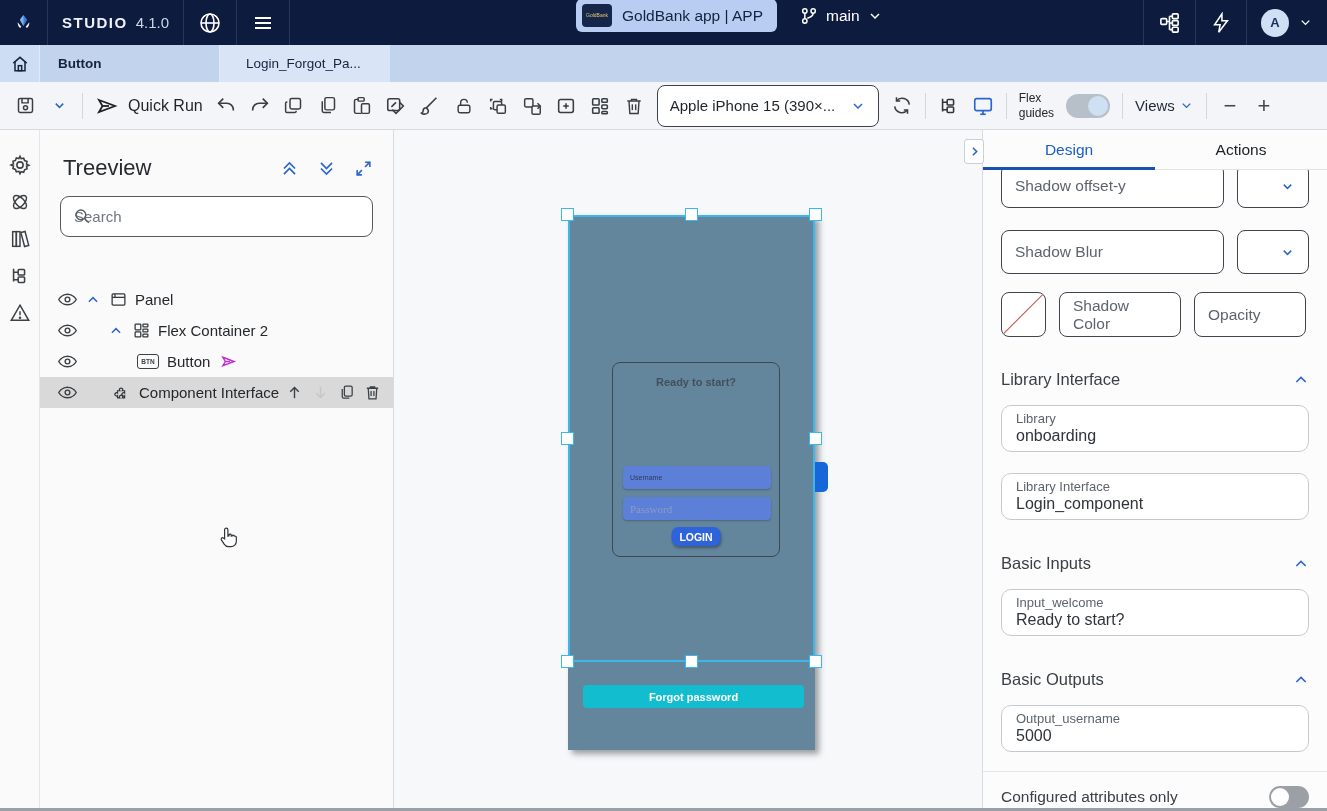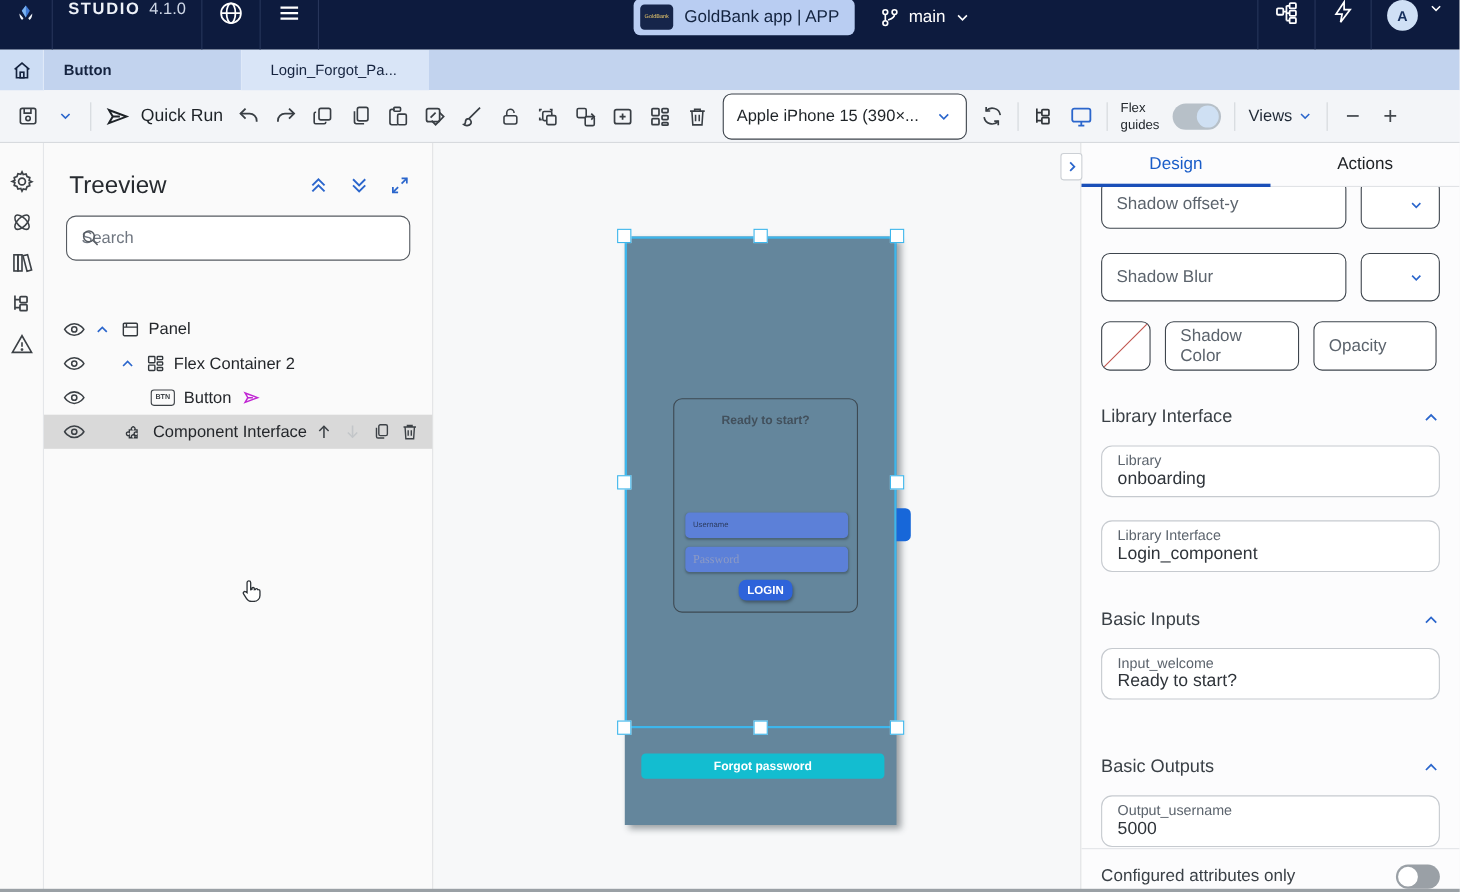--- a/index.html
+++ b/index.html
@@ -1,21 +1,21 @@
 <!DOCTYPE html>
 <html><head>
 <meta charset="utf-8">
 <style>
   * { margin:0; padding:0; box-sizing:border-box; }
   html,body { width:1327px; height:811px; overflow:hidden; font-family:"Liberation Sans", sans-serif; background:#f7f8f9; }
   svg { display:block; }
 
   
   .topbar { position:relative; height:45px; background:#0d1b3e; display:flex; align-items:stretch; color:#edf1f8; }
-  .tb-cell { display:flex; justify-content:center; border-right:1px solid #27355a; padding:0 14px; }
+  .tb-cell { display:flex; align-items:center; justify-content:center; border-right:1px solid #27355a; padding:0 14px; }
   .tb-logo { width:48px; }
   .tb-studio { gap:8px; font-size:15px; }
   .tb-studio .prod { font-weight:bold; letter-spacing:1.5px; }
   .tb-studio .ver { color:#cdd6e6; }
   .tb-center { position:absolute; left:576px; top:0; height:31px; display:flex; align-items:center; gap:22px; }
   .app-pill { display:flex; align-items:center; gap:10px; background:#b9cdf2; border-radius:6px; padding:4px 14px 4px 6px; height:33px; }
   .app-badge { background:#16254a; color:#e7c66a; border-radius:4px; font-size:5px; width:30px; height:23px; display:flex; align-items:center; justify-content:center; text-align:center; line-height:1.1; }
   .app-pill .app-label { color:#13233f; font-size:15.5px; }
   .branch-box { display:flex; align-items:center; gap:7px; color:#fff; font-size:15.5px; }
   .tb-right { margin-left:auto; display:flex; align-items:stretch; }
@@ -638,21 +638,21 @@
         <span>Basic Inputs</span>
         <svg class="chevup" width="16" height="16" viewBox="0 0 24 24" fill="none" stroke="currentColor" stroke-width="2.4">
             <polyline points="5 15 12 8 19 15"></polyline>
           </svg>
       </div>
       <div class="card" style="margin-top:16px">
         <div class="clabel">Input_welcome</div>
         <div class="cvalue">Ready to start?</div>
       </div>
 
-      <div class="sec-head" style="margin-top:52px">
+      <div class="sec-head" style="margin-top:34px">
         <span>Basic Outputs</span>
         <svg class="chevup" width="16" height="16" viewBox="0 0 24 24" fill="none" stroke="currentColor" stroke-width="2.4">
             <polyline points="5 15 12 8 19 15"></polyline>
           </svg>
       </div>
       <div class="card" style="margin-top:16px">
         <div class="clabel">Output_username</div>
         <div class="cvalue">5000</div>
       </div>
     </div>

